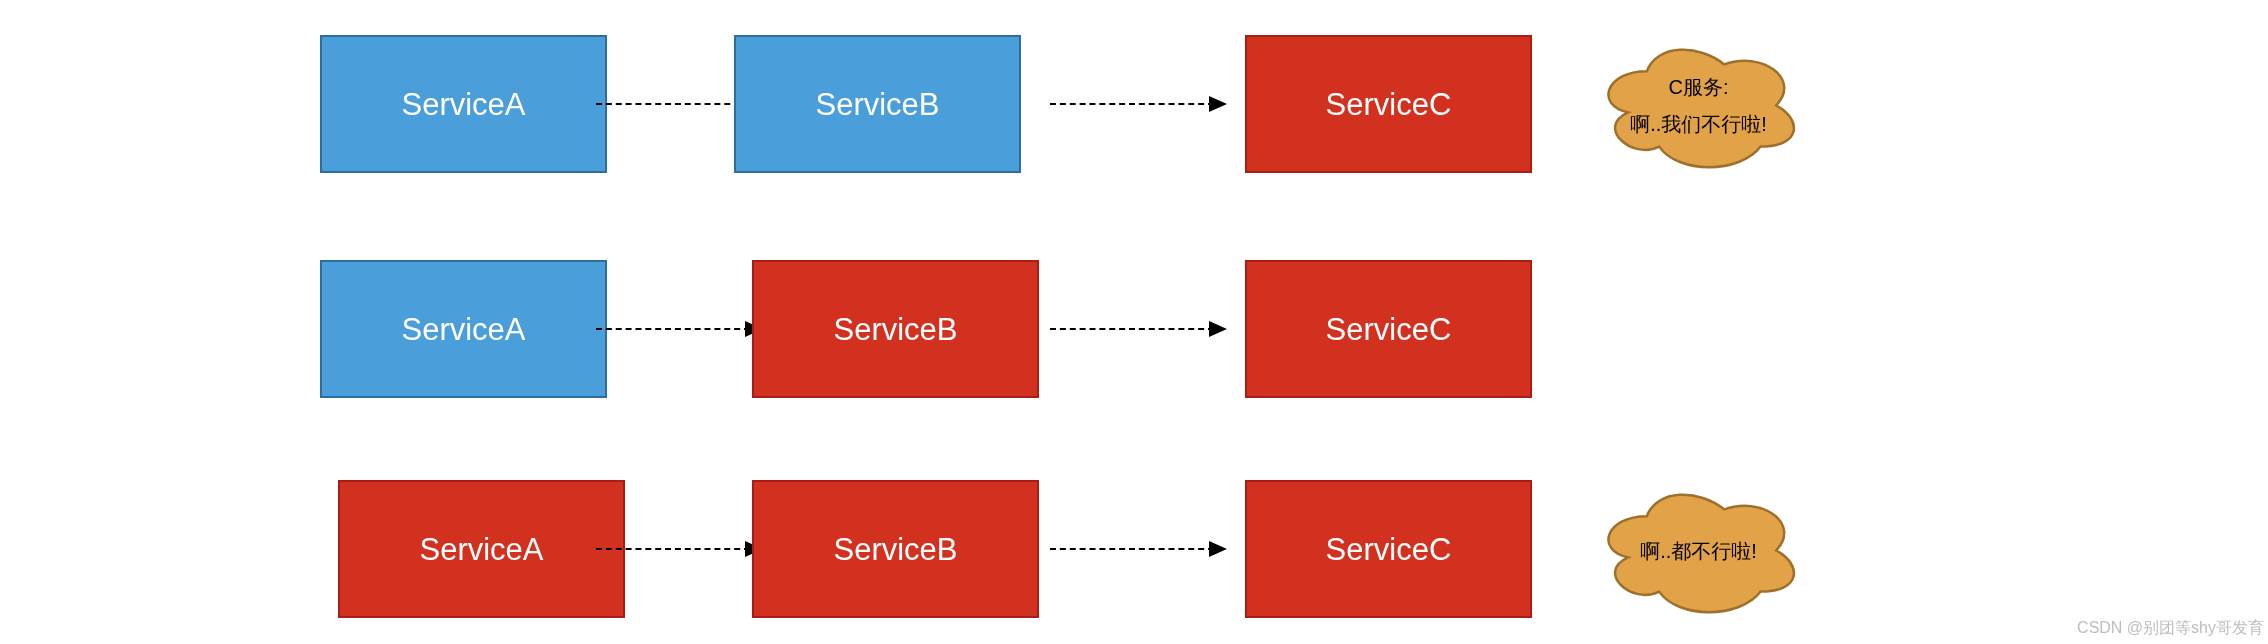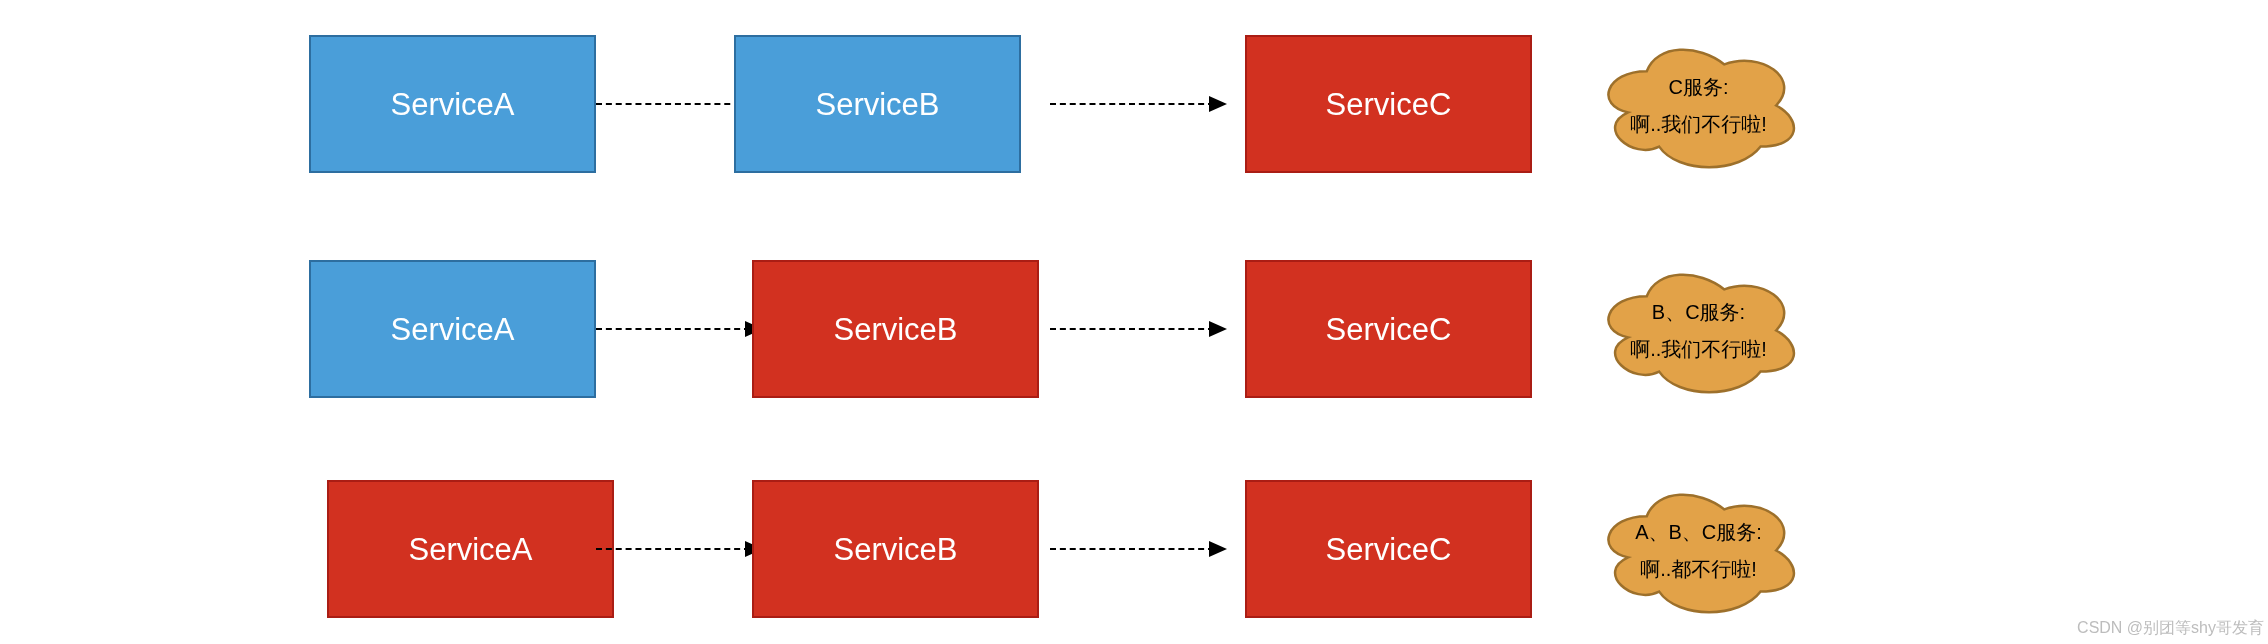--- a/index.html
+++ b/index.html
@@ -13,21 +13,21 @@
     width: 2268px;
     height: 644px;
     background: #ffffff;
     overflow: hidden;
   }
   
   .r0 { --row-top: 35px; }
   .r1 { --row-top: 260px; }
   .r2 { --row-top: 480px; }
   
-  .cA { left: 309px; }
+  .cA { left: 320px; }
   .cB { left: 734px; }
   .cC { left: 1227px; }
 
   .service-box {
     position: absolute;
     top: var(--row-top);
     width: 287px;
     height: 138px;
     box-sizing: border-box;
     display: flex;
@@ -161,29 +161,20 @@
   <div class="service-box cB r1 down">
     <span class="service-label">ServiceB</span>
   </div>
   <div class="arrow aBC r1">
     <div class="arrow-line"></div>
     <div class="arrow-head"></div>
   </div>
   <div class="service-box cC r1 down">
     <span class="service-label">ServiceC</span>
   </div>
-  <div class="callout r1">
-    <svg viewBox="0 0 120 80" preserveAspectRatio="none">
-      <path class="cloud-path" vector-effect="non-scaling-stroke" d="M 30,20 C 6,20 0,40 19.2,44 C 0,52.8 21.6,72 37.2,64 C 48,80 84,80 96,64 C 120,64 120,48 105,40 C 120,24 96,8 75,16 C 60,4 36,4 30,20 Z"></path>
-    </svg>
-    <div class="callout-text">
-      <div>B、C服务:</div>
-      <div>啊..我们不行啦!</div>
-    </div>
-  </div>
 
   <div class="service-box cA r2 down">
     <span class="service-label">ServiceA</span>
   </div>
   <div class="arrow aAB r2">
     <div class="arrow-line"></div>
     <div class="arrow-head"></div>
   </div>
   <div class="service-box cB r2 down">
     <span class="service-label">ServiceB</span>
@@ -193,19 +184,18 @@
     <div class="arrow-head"></div>
   </div>
   <div class="service-box cC r2 down">
     <span class="service-label">ServiceC</span>
   </div>
   <div class="callout r2">
     <svg viewBox="0 0 120 80" preserveAspectRatio="none">
       <path class="cloud-path" vector-effect="non-scaling-stroke" d="M 30,20 C 6,20 0,40 19.2,44 C 0,52.8 21.6,72 37.2,64 C 48,80 84,80 96,64 C 120,64 120,48 105,40 C 120,24 96,8 75,16 C 60,4 36,4 30,20 Z"></path>
     </svg>
     <div class="callout-text">
-      <div>A、B、C服务:</div>
       <div>啊..都不行啦!</div>
     </div>
   </div>
 
   <div class="watermark">CSDN @别团等shy哥发育</div>
 </div>
 
 </body></html>

